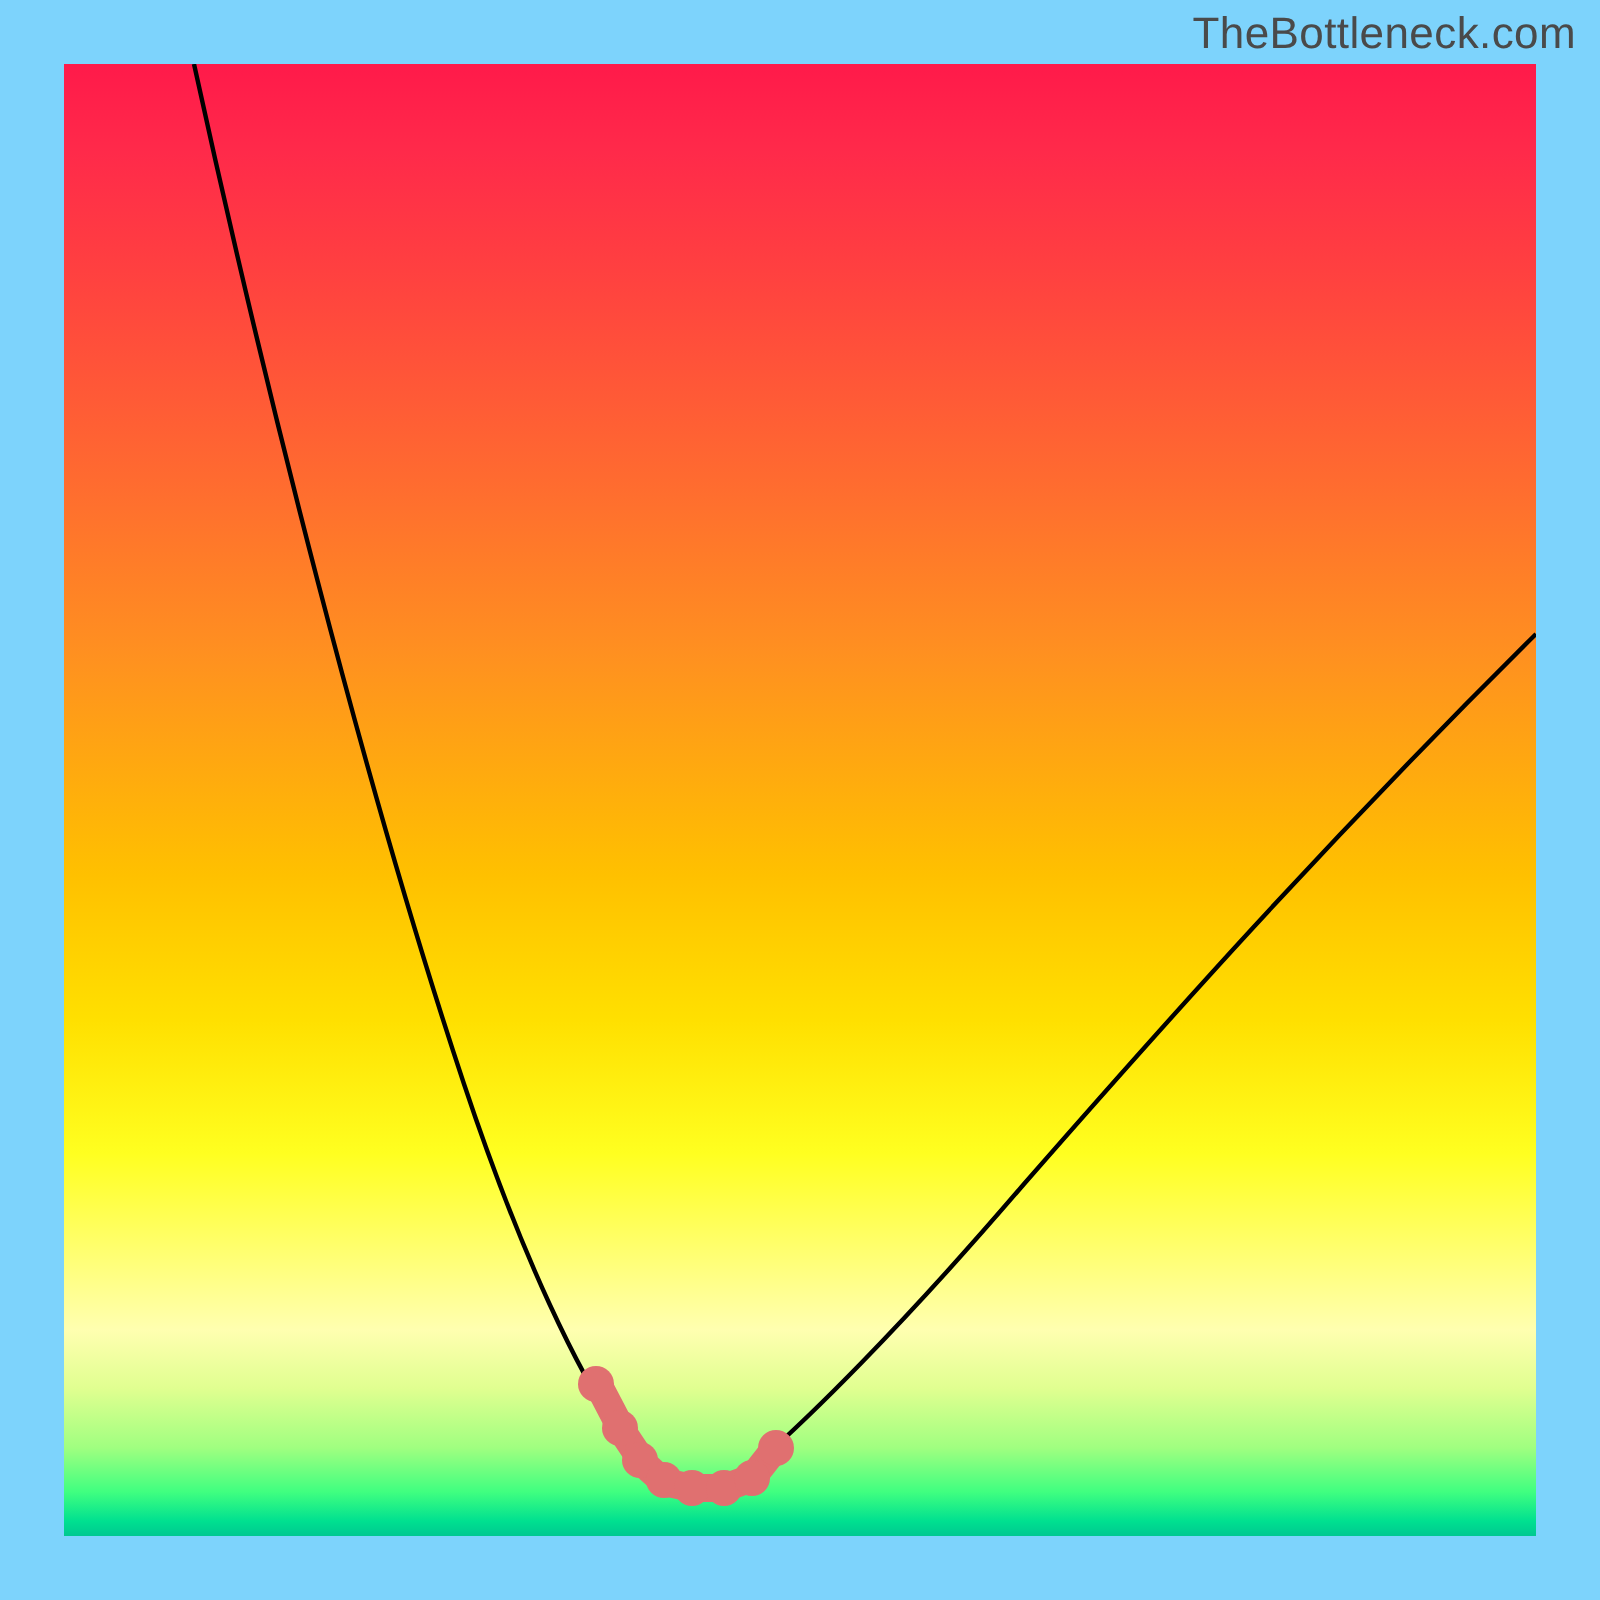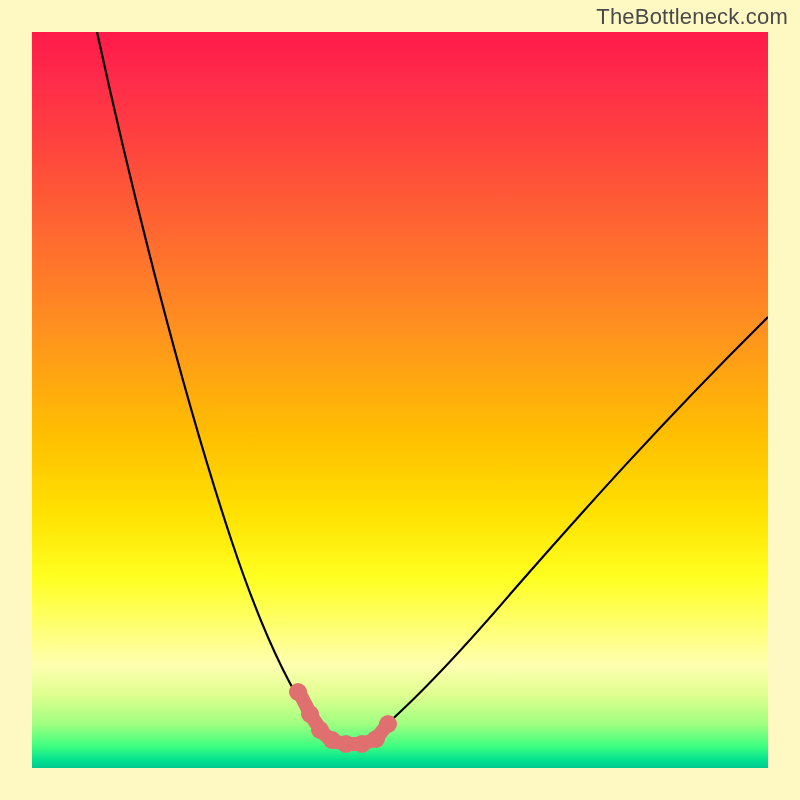--- a/index.html
+++ b/index.html
@@ -1,20 +1,20 @@
 <!DOCTYPE html>
 <html><head>
 <meta charset="utf-8">
 <style>
   * { margin: 0; padding: 0; box-sizing: border-box; }
   html, body { width: 800px; height: 800px; background: #000; font-family: Arial, sans-serif; }
   .outer {
     width: 800px;
     height: 800px;
-    background: #fef9c3;
+    background: #7dd3fc;
     position: relative;
   }
   .watermark {
     position: absolute;
     top: 4px;
     right: 12px;
     color: #4a4a4a;
     font-size: 22px;
     font-weight: 500;
     letter-spacing: 0.2px;

